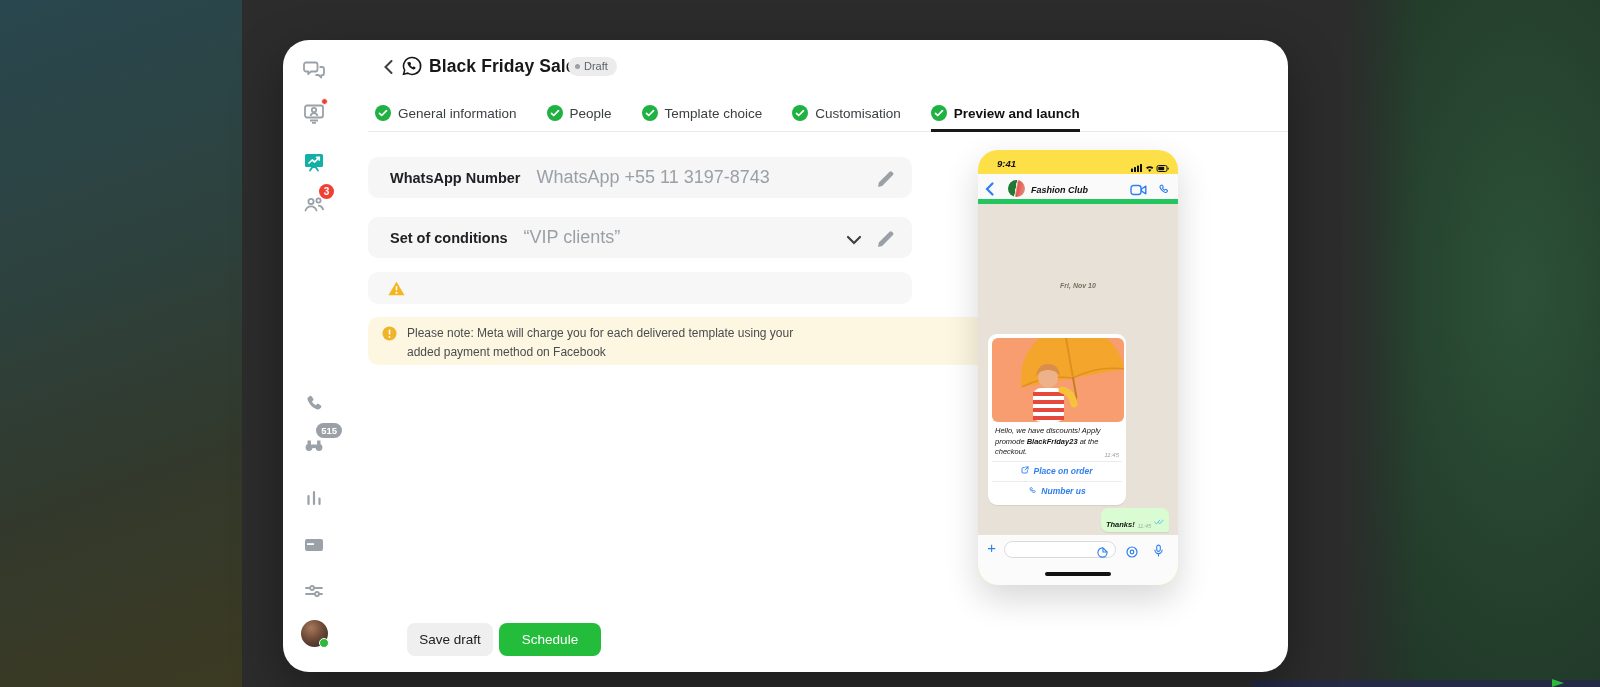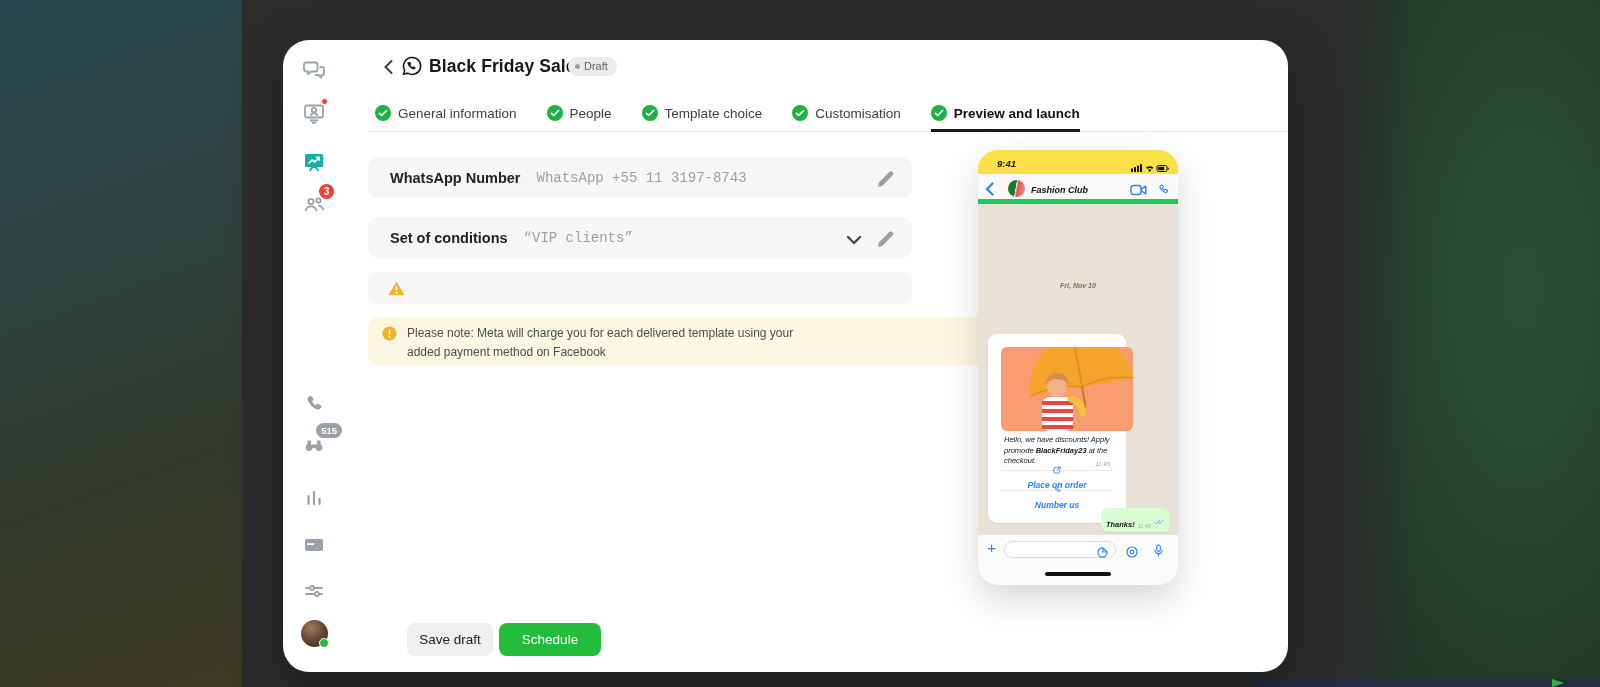--- a/index.html
+++ b/index.html
@@ -45,21 +45,21 @@
   
   .tabs { position:absolute; left:85px; right:0; top:57px; height:35px; border-bottom:1px solid #e8eaed;
     display:flex; gap:30px; padding-left:7px; }
   .tab { display:flex; align-items:flex-start; gap:7px; font-size:13.5px; color:#3c4043; cursor:pointer; padding-top:9px; height:35px;text-align:center; }
   .tab svg { width:16px; height:16px; margin-top:-1px; }
   .tab.active { color:#111; font-weight:600; border-bottom:3px solid #17181a; }
 
   
   .row { position:absolute; left:85px; width:544px; background:#f6f6f7; border-radius:10px; display:flex; align-items:center; }
   .row-label { font-size:14.5px; font-weight:700; color:#202124; margin-left:22px; }
-  .row-value { font-size:14px; color:#9aa0a6; margin-left:16px;font-family:Liberation Mono, monospace; }
+  .row-value { font-size:18px; color:#9aa0a6; margin-left:16px; }
   .row-ic { position:absolute; width:24px; height:24px; cursor:pointer; }
   .warn-row { position:absolute; left:85px; width:544px; background:#f7f7f8; border-radius:10px; display:flex; align-items:center; }
   .warn-row .t1 { font-size:13.5px; font-weight:700; color:#202124; }
   .warn-row .t2 { font-size:13.5px; color:#3c4043; font-weight:400; }
   .note-row { position:absolute; left:85px; width:634px; background:#fdf7e1; border-radius:10px; display:flex; align-items:flex-start; }
   .note-text { font-size:12px; color:#494c50; line-height:1.55; max-width:390px; }
 
   
   .btn { position:absolute; top:583px; height:33px; border:none; border-radius:8px; font-size:13.5px; cursor:pointer;
     font-family:"Liberation Sans",sans-serif; }
@@ -71,28 +71,28 @@
     box-shadow:0 14px 34px rgba(0,0,0,.16); overflow:hidden;font-style:italic; }
   .p-time { position:absolute; left:19px; top:8px; font-size:9.5px; font-weight:700; color:#111; }
   .p-statics { position:absolute; right:9px; top:9px; }
   .p-chathead { position:absolute; left:0; top:24px; width:100%; height:30px; background:#fbfafa; border-bottom:5px solid #22c55e; }
   .p-back { position:absolute; left:7px; top:8px; }
   .p-cavatar { position:absolute; left:30px; top:6px; width:17px; height:17px; border-radius:50%;
     background:linear-gradient(100deg,#1e7a33 0%,#1e7a33 44%,#f2f2f2 46%,#e2574c 55%,#e8938c 100%); }
   .p-cname { position:absolute; left:53px; top:11px; font-size:9px; font-weight:700; color:#111; }
   .p-chatbg { position:absolute; left:0; top:54px; width:100%; height:331px; background:#e8e1d8; }
   .p-date { position:absolute; left:0; top:132px; width:100%; text-align:center; font-size:7px; color:#72705e; font-weight:600; }
-  .p-msg { position:absolute; left:10px; top:184px; width:138px; background:#fff; border-radius:9px; padding:13px;
+  .p-msg { position:absolute; left:10px; top:184px; width:138px; background:#fff; border-radius:9px; padding:4px;
     box-shadow:0 1px 1px rgba(0,0,0,.08); }
   .p-img { width:132px; height:84px; border-radius:6px; overflow:hidden; }
   .p-img svg { display:block; }
   .p-txt { padding:4px 3px 1px 3px; font-size:7.5px; line-height:1.4; color:#141414; }
   .p-msg-time { text-align:right; font-size:6px; color:#a0a0a0; padding:0 3px 3px 0; margin-top:-7px; }
-  .p-btnrow { border-top:1px solid #ebebeb; height:20px; display:flex; align-items:center; justify-content:flex-end; gap:4px;
-    color:#2e7ff0; font-size:8.5px; font-weight:600;flex-direction:column; }
+  .p-btnrow { border-top:1px solid #ebebeb; height:20px; display:flex; align-items:center; justify-content:center; gap:4px;
+    color:#2e7ff0; font-size:8.5px; font-weight:600; }
   .p-reply { position:absolute; right:9px; top:358px; background:#d9fcd2; border-radius:7px 7px 2px 7px;
     padding:3px 5px; display:flex; align-items:flex-end; gap:3px; box-shadow:0 1px 1px rgba(0,0,0,.08); }
   .p-reply .rt { font-size:7.5px; color:#141414; font-weight:600; }
   .p-reply .rtime { font-size:5.5px; color:#9bb49a; }
   .p-inputbar { position:absolute; left:0; top:385px; width:100%; height:50px; background:#fbfbfb; }
   .p-plus { position:absolute; left:9px; top:4px; font-size:15px; color:#2e7ff0; font-weight:400; }
   .p-field { position:absolute; left:26px; top:6px; width:112px; height:17px; background:#fff;
     border:1px solid #dadada; border-radius:9px; }
   .p-home { position:absolute; left:67px; bottom:9px; width:66px; height:4px; background:#111; border-radius:2px; }
   svg { overflow:visible; }

